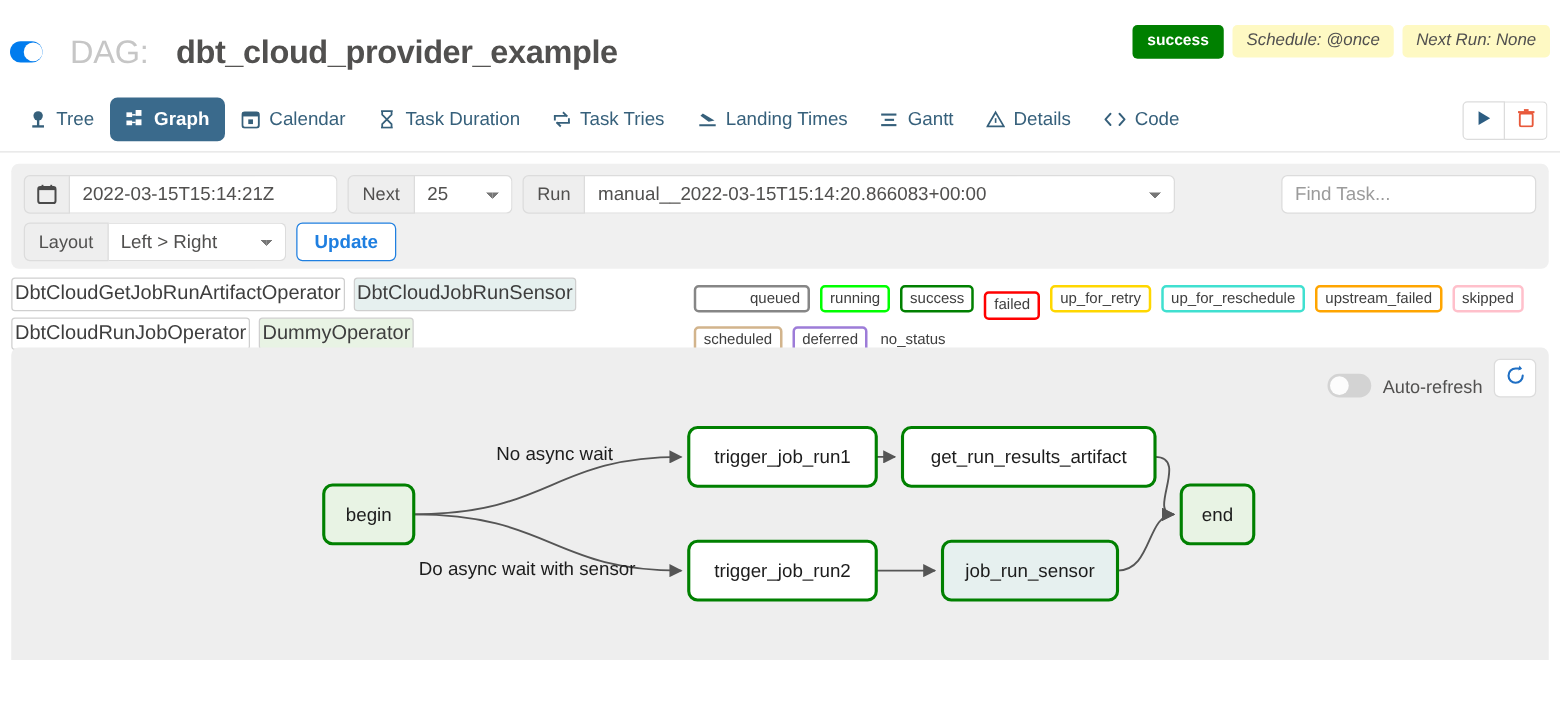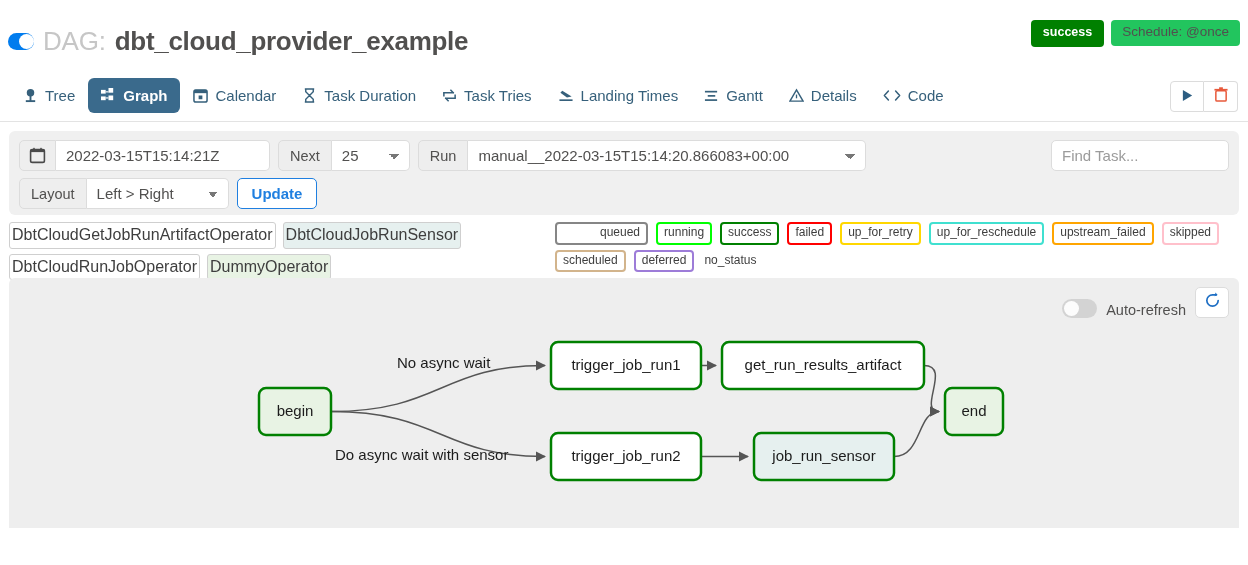--- a/index.html
+++ b/index.html
@@ -14,21 +14,21 @@
 
   
   .header {
     position: relative;
     height: 70px;
     padding: 0 10px;
   }
   .dag-title-row {
     position: absolute;
     left: 8px; top: 26px;
-    display: flex; align-items: center; gap: 9px;
+    display: flex; align-items: center; gap: 22px;
   }
   .toggle-pill {
     width: 26px; height: 17px;
     border-radius: 9px;
     background: #017cee;
     position: relative;
     flex: 0 0 auto;
   }
   .toggle-pill::after {
     content: "";
@@ -63,22 +63,23 @@
     line-height: 1.25;
   }
   .badge-success {
     background: #008000;
     color: #ffffff;
     font-weight: 700;
     font-size: 12.5px;
     padding: 5px 12px 6px;
   }
   .badge-grey {
-    background: #22c55e;
-    color: #51504f;
+    background: #fef9c3;
+    color: #51504f;
+    font-style: italic;
   }
 
   
   .navbar {
     position: relative;
     height: 52px;
     border-bottom: 1px solid #e3e3e3;
     padding: 0 10px;
     display: flex;
     align-items: center;
@@ -178,21 +179,21 @@
     font-size: 15px;
     font-weight: 600;
     border-radius: 5px;
     padding: 5px 14px 6px;
     height: 31px;
     cursor: pointer;
   }
   .find-task {
     position: absolute;
     right: 10px; top: 9px;
-    width: 178px; height: 31px;
+    width: 204px; height: 31px;
     border: 1px solid #dcdcdc;
     border-radius: 5px;
     background: #ffffff;
     font-family: "Liberation Sans", sans-serif;
     font-size: 15px;
     color: #51504f;
     padding: 5px 10px;
     outline: none;
   }
   .find-task::placeholder { color: #9b9b9b; }
@@ -306,20 +307,21 @@
 
 <div class="header">
   <div class="dag-title-row">
     <div class="toggle-pill"></div>
     <span class="dag-label">DAG:</span>
     <span class="dag-name">dbt_cloud_provider_example</span>
   </div>
   <div class="header-badges">
     <span class="badge badge-success">success</span>
     <span class="badge badge-grey">Schedule: @once</span>
+    <span class="badge badge-grey">Next Run: None</span>
   </div>
 </div>
 
 <div class="navbar">
   <div class="tabs">
 
     <div class="tab">
       <span>
         <svg width="15" height="15" viewBox="0 0 16 16">
             <circle cx="8" cy="5" r="4" fill="#36607b"></circle>
@@ -452,21 +454,21 @@
 
     <div class="grp">
       <span class="grp-addon">Next</span>
       <select class="ctl-select" style="width:78px">
         <option>25</option>
       </select>
     </div>
 
     <div class="grp">
       <span class="grp-addon">Run</span>
-      <select class="ctl-select" style="width:398px">
+      <select class="ctl-select" style="width:472px">
         <option>manual__2022-03-15T15:14:20.866083+00:00</option>
       </select>
     </div>
   </div>
 
   <div class="ctl-row">
     <div class="grp">
       <span class="grp-addon">Layout</span>
       <select class="ctl-select" style="width:142px">
         <option>Left &gt; Right</option>
@@ -482,21 +484,21 @@
   <div class="legend-left" id="operator-legend">
       <span class="op-chip" style="background: rgb(255, 255, 255); border-color: rgb(207, 207, 207);">DbtCloudGetJobRunArtifactOperator</span>
       <span class="op-chip" style="background: rgb(230, 240, 239); border-color: rgb(207, 207, 207);">DbtCloudJobRunSensor</span>
       <span class="op-chip" style="background: rgb(255, 255, 255); border-color: rgb(207, 207, 207);">DbtCloudRunJobOperator</span>
       <span class="op-chip" style="background: rgb(232, 243, 228); border-color: rgb(207, 207, 207);">DummyOperator</span>
     </div>
   <div class="legend-right" id="status-legend">
       <span class="st-chip" style="border-color: rgb(134, 134, 134); padding-left: 43px;">queued</span>
       <span class="st-chip" style="border-color: rgb(0, 255, 0);">running</span>
       <span class="st-chip" style="border-color: rgb(0, 128, 0);">success</span>
-      <span class="st-chip" style="border-color: rgb(255, 0, 0);">failed</span>
+      <span class="st-chip" style="border-color: rgb(255, 0, 0); margin-top: 11px;">failed</span>
       <span class="st-chip" style="border-color: rgb(255, 215, 0);">up_for_retry</span>
       <span class="st-chip" style="border-color: rgb(64, 224, 208);">up_for_reschedule</span>
       <span class="st-chip" style="border-color: rgb(255, 165, 0);">upstream_failed</span>
       <span class="st-chip" style="border-color: rgb(255, 192, 203);">skipped</span>
       <span class="st-chip" style="border-color: rgb(210, 180, 140);">scheduled</span>
       <span class="st-chip" style="border-color: rgb(157, 124, 216);">deferred</span>
       <span class="st-plain">no_status</span>
     </div>
 </div>
 

